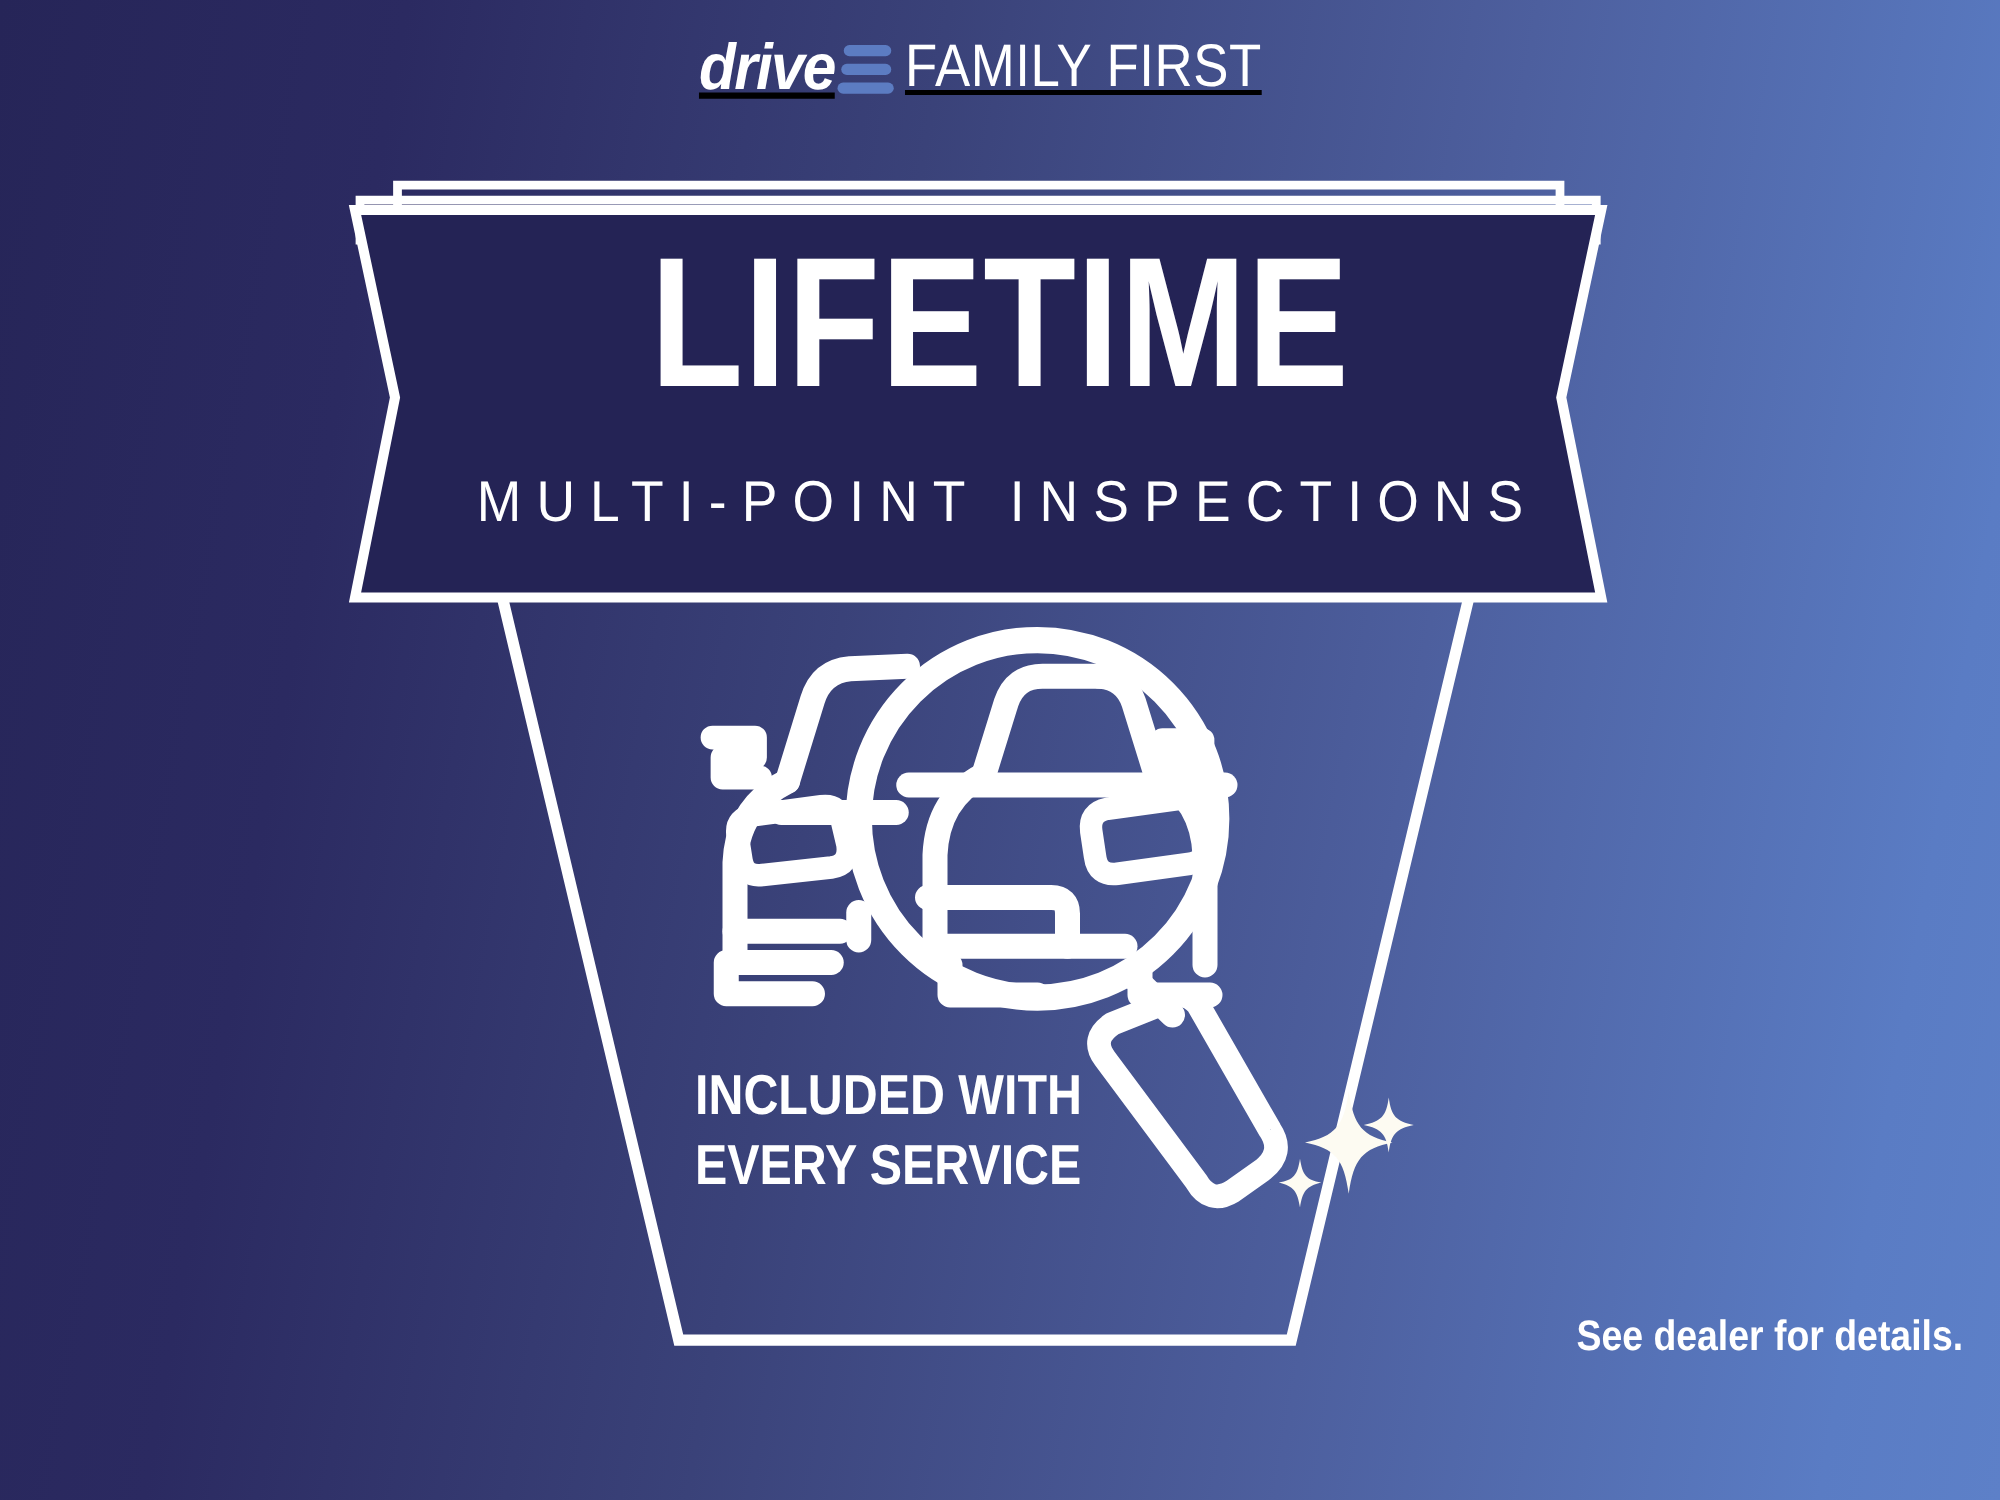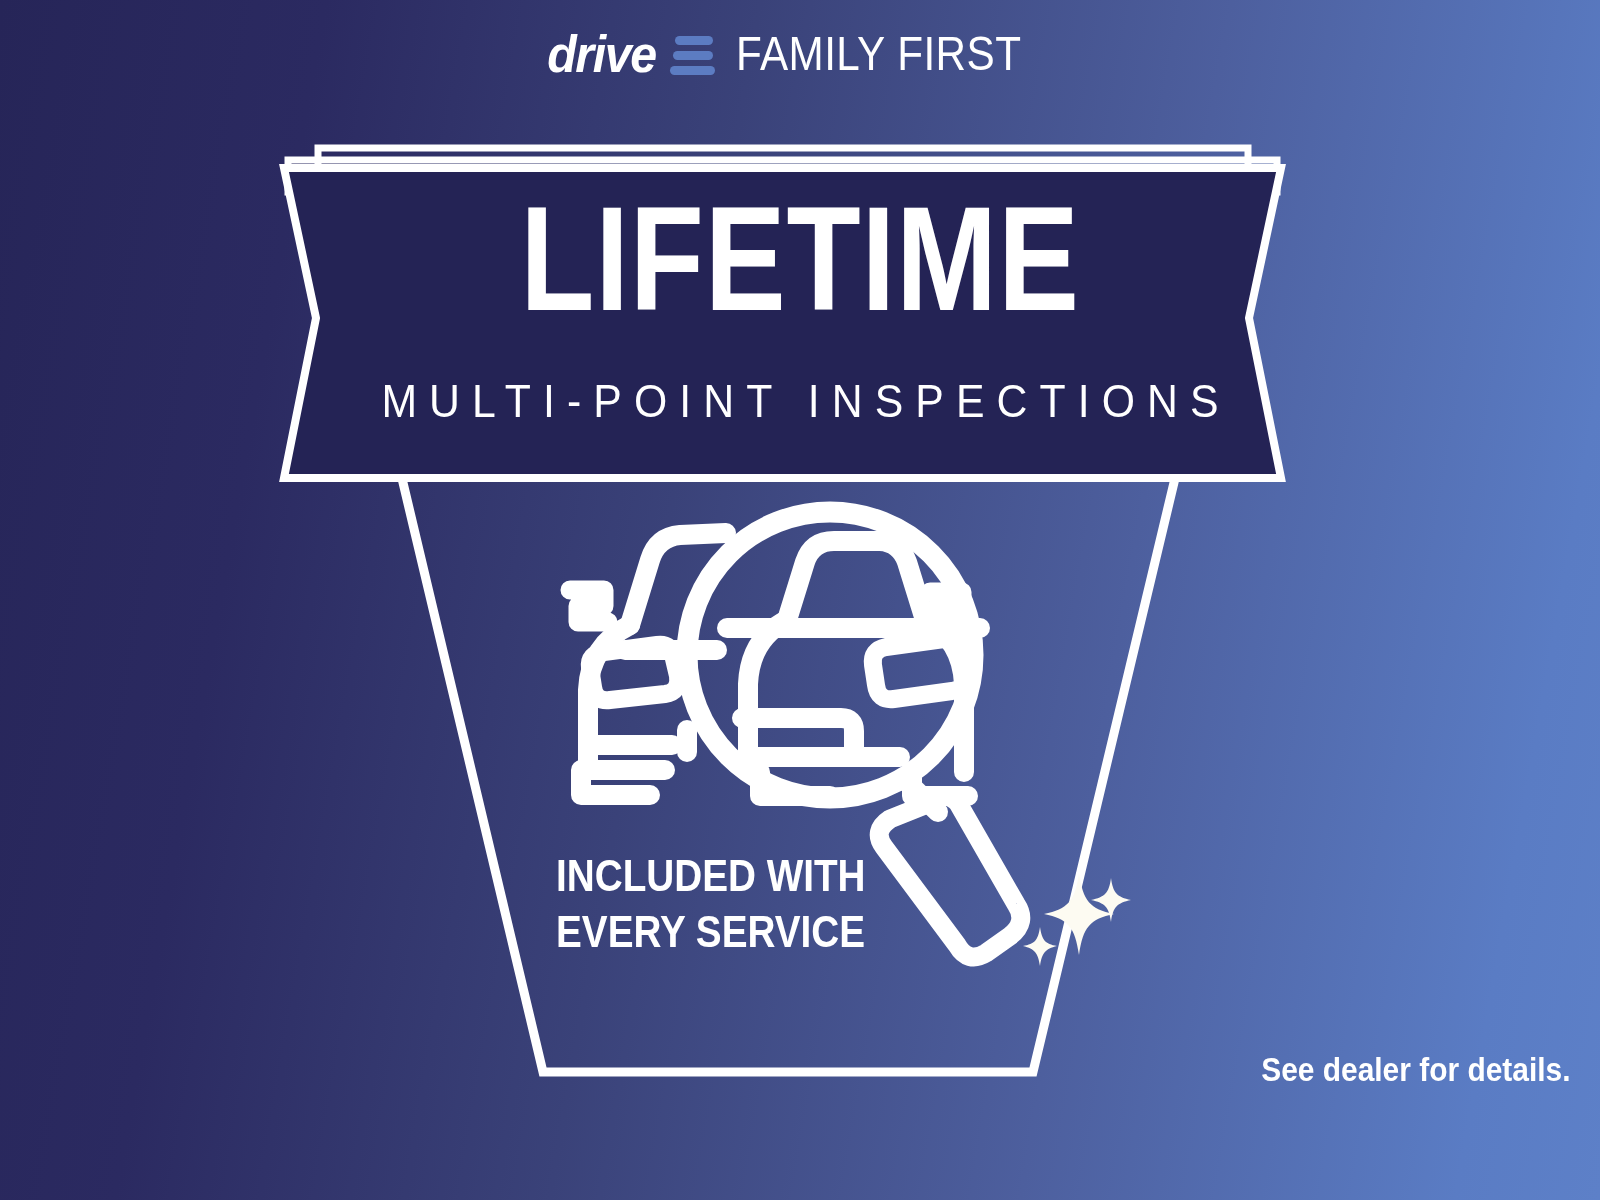--- a/index.html
+++ b/index.html
@@ -25,22 +25,23 @@
 
   
   .logo-row {
     position: absolute;
     top: 28px;
     left: 0;
     width: 1600px;
     display: flex;
     align-items: center;
     justify-content: center;
-    gap: 12px;
+    gap: 0px;
     z-index: 6;
+    text-decoration: underline;
   }
   .logo-drive {
     color: #ffffff;
     font-size: 52px;
     font-weight: 700;
     font-style: italic;
     letter-spacing: -1.5px;
     line-height: 1;
     font-stretch: condensed;
     transform: scaleX(0.93);

